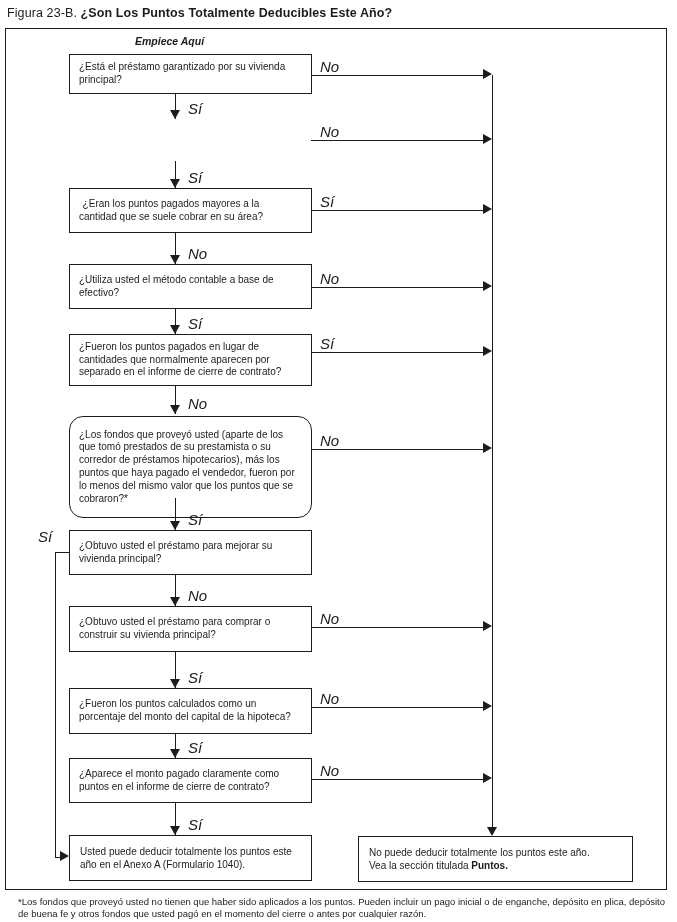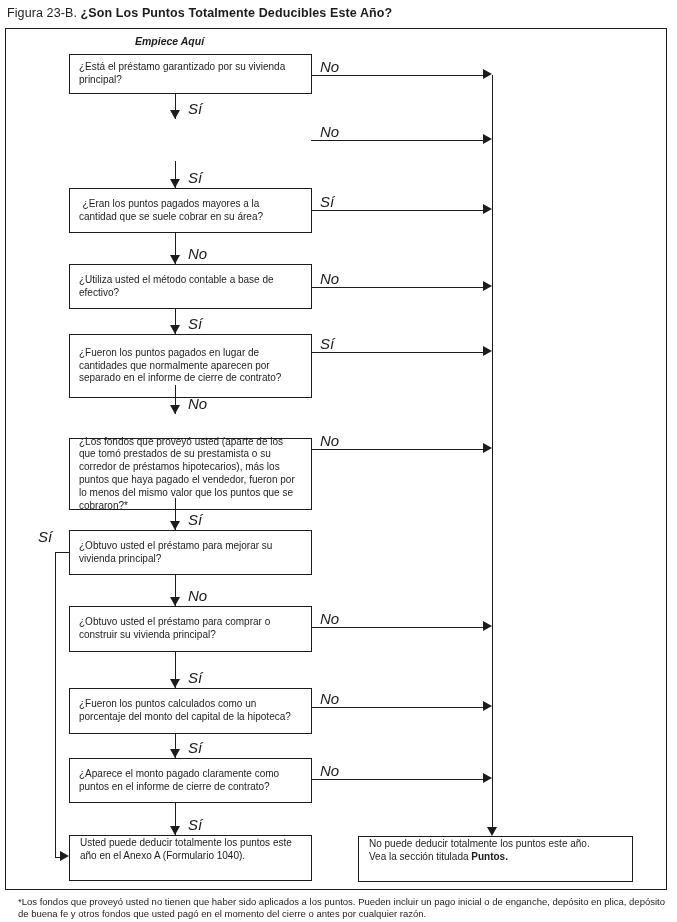--- a/index.html
+++ b/index.html
@@ -5,21 +5,21 @@
   html,body{margin:0;padding:0;background:#fff;}
   .page{position:relative;width:677px;height:922px;background:#fff;overflow:hidden;
         font-family:"Liberation Sans",sans-serif;color:#1c1c1c;}
   .title{position:absolute;left:7px;top:6px;font-size:12.5px;letter-spacing:.1px;white-space:nowrap;}
   .title .t-bold{font-weight:bold;}
   .frame{position:absolute;left:5px;top:28px;width:662px;height:862px;border:1.3px solid #1c1c1c;box-sizing:border-box;}
   .start{position:absolute;left:135px;top:35px;font-size:10.5px;font-weight:bold;font-style:italic;}
   .qbox{position:absolute;left:69px;width:243px;border:1.3px solid #1c1c1c;box-sizing:border-box;
         background:#fff;display:flex;align-items:center;}
   .rbox{position:absolute;border:1.3px solid #1c1c1c;box-sizing:border-box;background:#fff;
-        display:flex;flex-direction:column;}
+        display:flex;flex-direction:column;justify-content:center;}
   .qtext{font-size:10px;line-height:12.8px;white-space:pre-line;padding:0 5px 0 9px;}
   .rtext{font-size:10px;line-height:13px;padding:0 6px 0 10px;white-space:pre-line;}
   .vline{position:absolute;width:1.3px;background:#1c1c1c;}
   .hline{position:absolute;height:1.3px;background:#1c1c1c;}
   .ah-d{position:absolute;width:0;height:0;border-left:5.5px solid transparent;
         border-right:5.5px solid transparent;border-top:9px solid #1c1c1c;}
   .ah-r{position:absolute;width:0;height:0;border-top:5.5px solid transparent;
         border-bottom:5.5px solid transparent;border-left:9px solid #1c1c1c;}
   .blabel{position:absolute;font-size:15px;font-style:italic;white-space:nowrap;}
   .footnote{position:absolute;left:18px;top:896px;width:668px;font-size:9.5px;line-height:12px;white-space:pre-line;}
@@ -43,26 +43,26 @@
 principal?</div>
     </div>
   <div class="qbox" style="top:188px;height:45px;text-align:center;">
       <div class="qtext">¿Eran los puntos pagados mayores a la
 cantidad que se suele cobrar en su área?</div>
     </div>
   <div class="qbox" style="top:264px;height:45px;">
       <div class="qtext">¿Utiliza usted el método contable a base de
 efectivo?</div>
     </div>
-  <div class="qbox" style="top:334px;height:64px;">
+  <div class="qbox" style="top:334px;height:52px;">
       <div class="qtext">¿Fueron los puntos pagados en lugar de
 cantidades que normalmente aparecen por
 separado en el informe de cierre de contrato?</div>
     </div>
-  <div class="qbox" style="top:438px;height:72px;">
+  <div class="qbox" style="top:416px;height:102px;border-radius:14px;">
       <div class="qtext">¿Los fondos que proveyó usted (aparte de los
 que tomó prestados de su prestamista o su
 corredor de préstamos hipotecarios), más los
 puntos que haya pagado el vendedor, fueron por
 lo menos del mismo valor que los puntos que se
 cobraron?*</div>
     </div>
   <div class="qbox" style="top:530px;height:45px;">
       <div class="qtext">¿Obtuvo usted el préstamo para mejorar su
 vivienda principal?</div>

